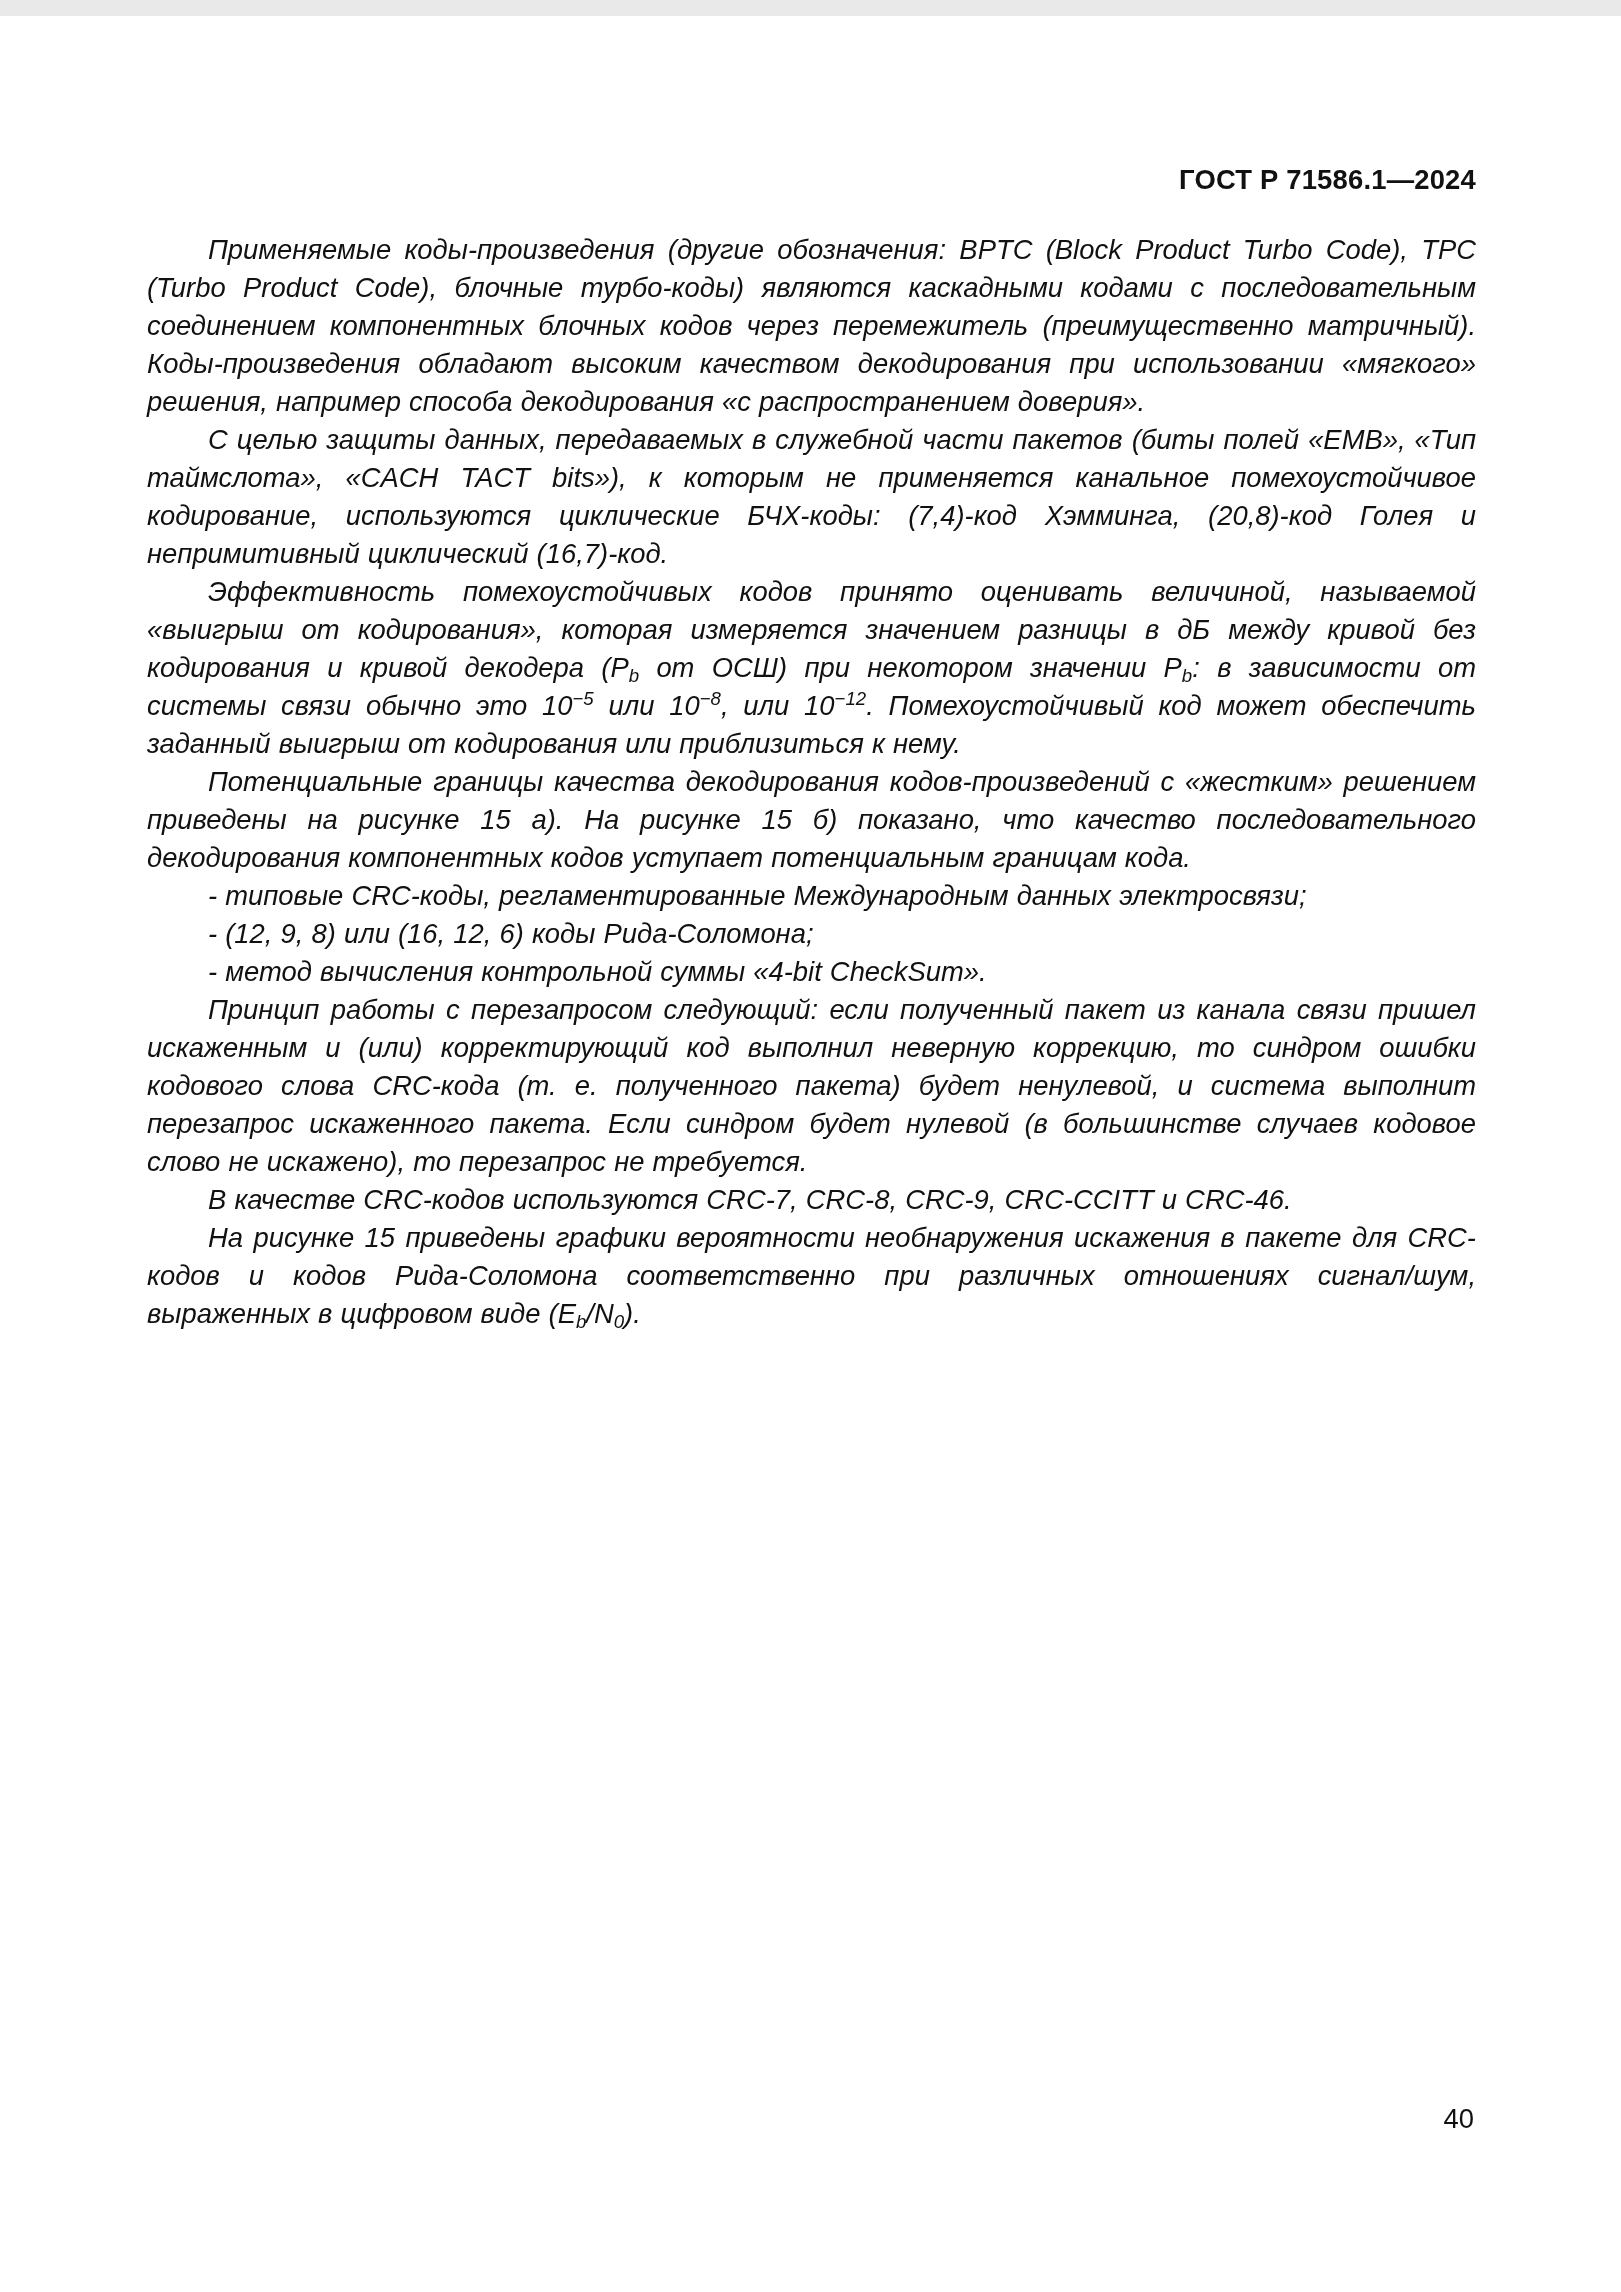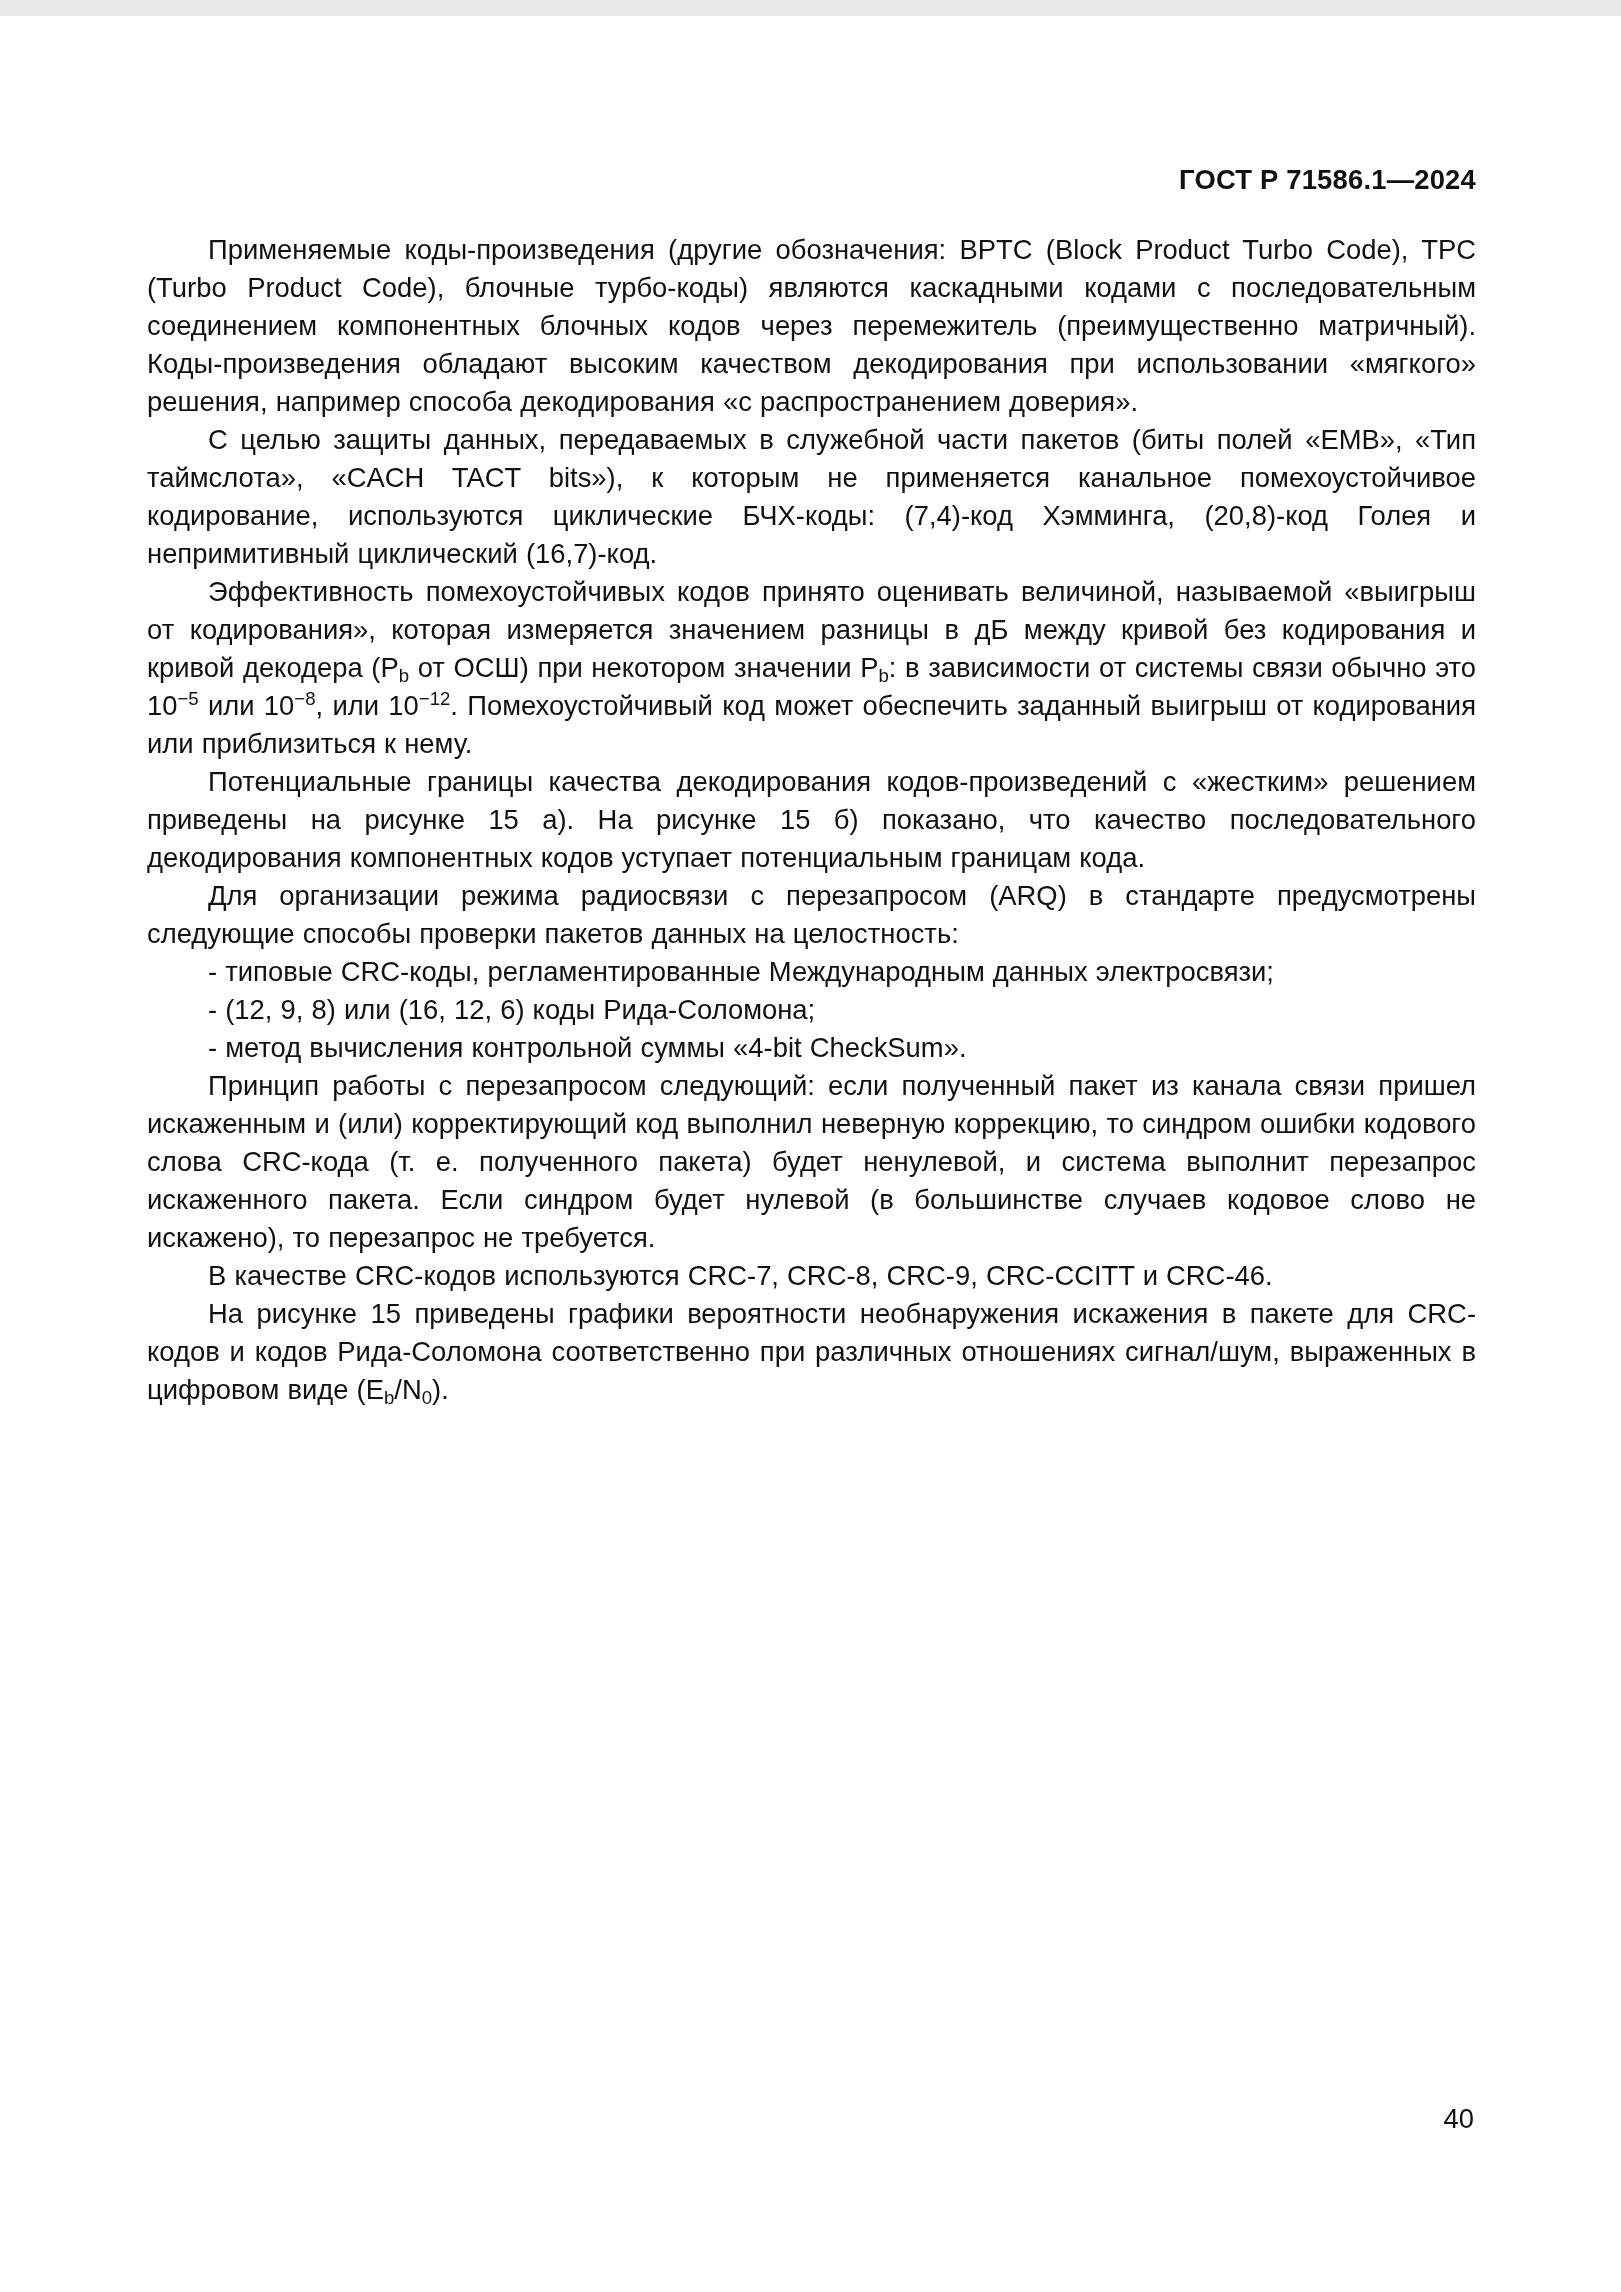--- a/index.html
+++ b/index.html
@@ -28,20 +28,21 @@
 
   .doc-body {
     font-size: 27.4px;
     line-height: 38px;
     text-align: justify;
     word-spacing: 0.5px;
   }
 
   .doc-body p.para {
     text-indent: 61px;
+    font-style: italic;
   }
 
   .doc-body sub,
   .doc-body sup {
     font-size: 68%;
     line-height: 0;
   }
   .doc-body sub { vertical-align: -0.25em; }
   .doc-body sup { vertical-align: 0.55em; }
 
@@ -60,21 +61,20 @@
 
   <header class="doc-header">
     <span class="doc-number">ГОСТ Р 71586.1—2024</span>
   </header>
 
   <main class="doc-body">
       <p class="para">Применяемые коды-произведения (другие обозначения: BPTC (Block Product Turbo Code), TPC (Turbo Product Code), блочные турбо-коды) являются каскадными кодами с последовательным соединением компонентных блочных кодов через перемежитель (преимущественно матричный). Коды-произведения обладают высоким качеством декодирования при использовании «мягкого» решения, например способа декодирования «с распространением доверия».</p>
       <p class="para">С целью защиты данных, передаваемых в служебной части пакетов (биты полей «EMB», «Тип таймслота», «CACH TACT bits»), к которым не применяется канальное помехоустойчивое кодирование, используются циклические БЧХ-коды: (7,4)-код Хэмминга, (20,8)-код Голея и непримитивный циклический (16,7)-код.</p>
       <p class="para">Эффективность помехоустойчивых кодов принято оценивать величиной, называемой «выигрыш от кодирования», которая измеряется значением разницы в дБ между кривой без кодирования и кривой декодера (P<sub>b</sub> от ОСШ) при некотором значении P<sub>b</sub>: в зависимости от системы связи обычно это 10<sup>−5</sup> или 10<sup>−8</sup>, или 10<sup>−12</sup>. Помехоустойчивый код может обеспечить заданный выигрыш от кодирования или приблизиться к нему.</p>
       <p class="para">Потенциальные границы качества декодирования кодов-произведений с «жестким» решением приведены на рисунке 15 а). На рисунке 15 б) показано, что качество последовательного декодирования компонентных кодов уступает потенциальным границам кода.</p>
-      <p class="para">Для организации режима радиосвязи с перезапросом (ARQ) в стандарте предусмотрены следующие способы проверки пакетов данных на целостность:</p>
       <p class="para">- типовые CRC-коды, регламентированные Международным данных электросвязи;</p>
       <p class="para">- (12, 9, 8) или (16, 12, 6) коды Рида-Соломона;</p>
       <p class="para">- метод вычисления контрольной суммы «4-bit CheckSum».</p>
       <p class="para">Принцип работы с перезапросом следующий: если полученный пакет из канала связи пришел искаженным и (или) корректирующий код выполнил неверную коррекцию, то синдром ошибки кодового слова CRC-кода (т. е. полученного пакета) будет ненулевой, и система выполнит перезапрос искаженного пакета. Если синдром будет нулевой (в большинстве случаев кодовое слово не искажено), то перезапрос не требуется.</p>
       <p class="para">В качестве CRC-кодов используются CRC-7, CRC-8, CRC-9, CRC-CCITT и CRC-46.</p>
       <p class="para">На рисунке 15 приведены графики вероятности необнаружения искажения в пакете для CRC-кодов и кодов Рида-Соломона соответственно при различных отношениях сигнал/шум, выраженных в цифровом виде (E<sub>b</sub>/N<sub>0</sub>).</p>
     </main>
 
   <footer class="doc-footer">
     <span class="page-number">40</span>

